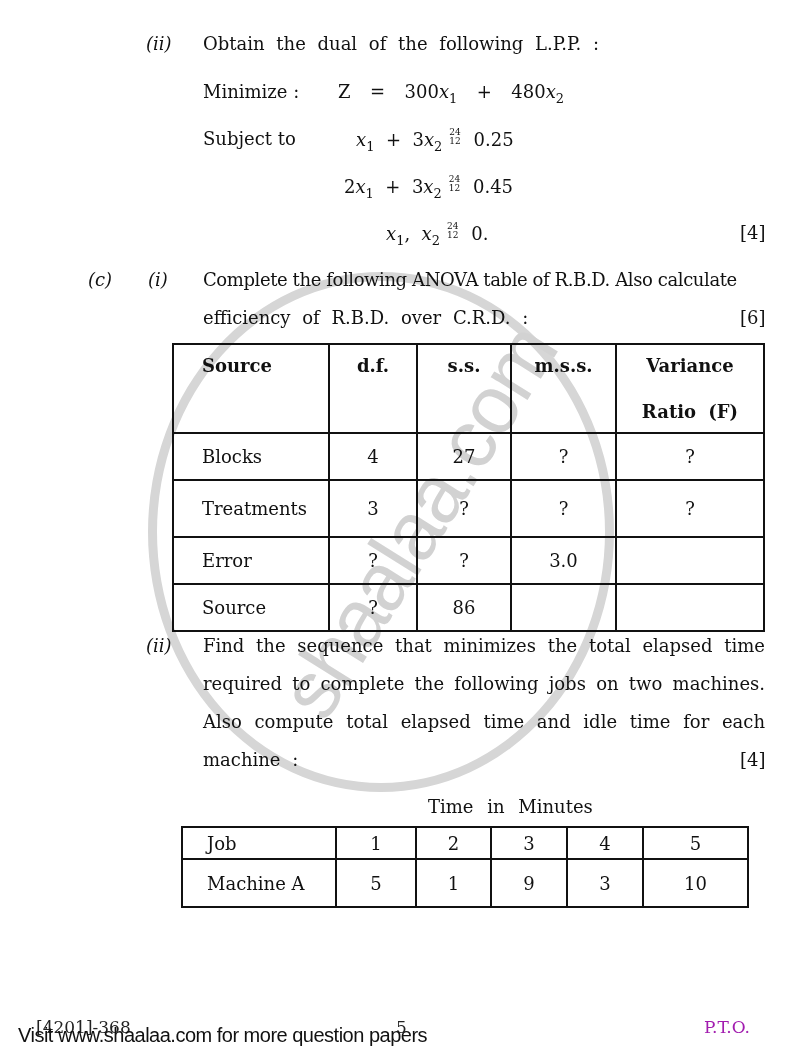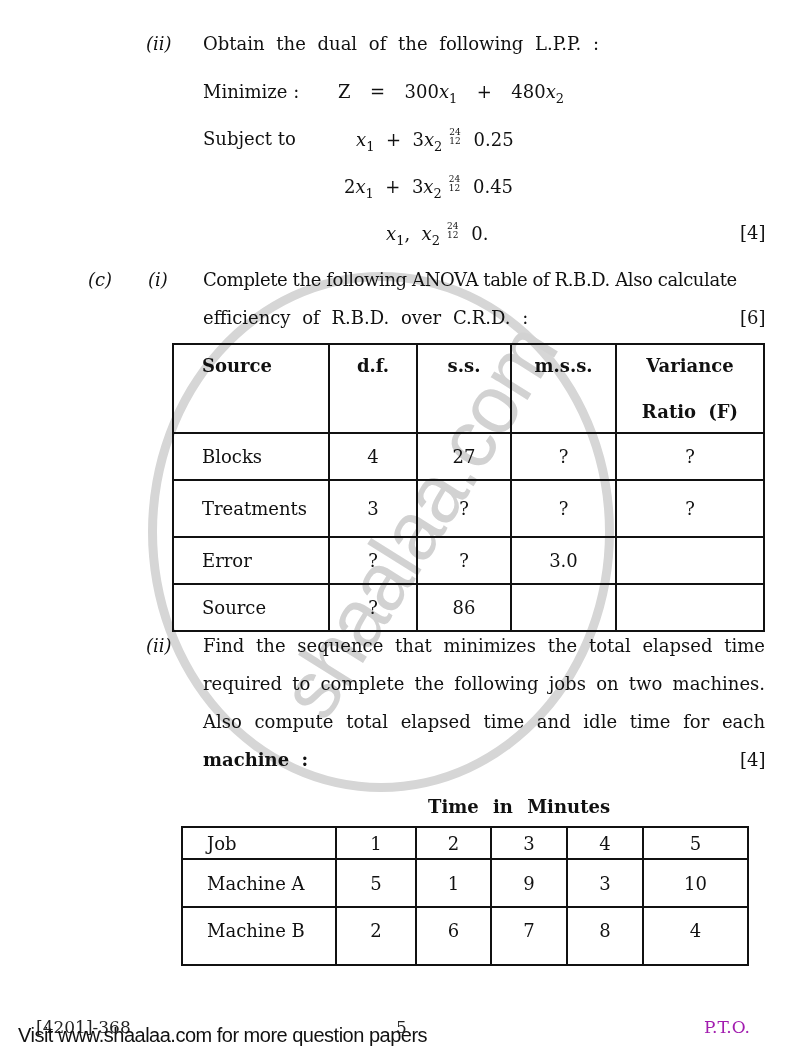--- a/index.html
+++ b/index.html
@@ -131,50 +131,42 @@
     <td class="ctr"></td>
     <td class="ctr"></td>
   </tr>
 </tbody>
   </table>
 
 <div class="abs txt it z" style="left:146px; top:635px;">(ii)</div>
 <div class="abs txt z" style="left:203px; top:635px; width:562px; text-align:justify; text-align-last:justify; white-space:normal;">Find the sequence that minimizes the total elapsed time</div>
 <div class="abs txt z" style="left:203px; top:673px; width:562px; text-align:justify; text-align-last:justify; white-space:normal;">required to complete the following jobs on two machines.</div>
 <div class="abs txt z" style="left:203px; top:711px; width:562px; text-align:justify; text-align-last:justify; white-space:normal;">Also compute total elapsed time and idle time for each</div>
-<div class="abs txt z" style="left:203px; top:749px; word-spacing:6px;font-weight:bold;">machine :</div>
+<div class="abs txt z" style="left:203px; top:749px; word-spacing:6px;">machine :</div>
 <div class="abs txt marks z" style="left:740px; top:749px;">[4]</div>
 
-<div class="abs txt z" style="left:428px; top:796px; font-weight:bold; word-spacing:8px;">Time in Minutes</div>
+<div class="abs txt z" style="left:428px; top:796px; font-weight:normal; word-spacing:8px;">Time in Minutes</div>
 
 <table class="jobs" style="left:181px; top:826px; width:568px;">
   <tbody>
       <tr style="height:32px;margin-left:48px;">
     <td class="left" style="width:128px; padding-left:24px !important;">Job</td>
     <td class="ctr" style="width:78px;">1</td>
     <td class="ctr" style="width:73px;">2</td>
     <td class="ctr" style="width:74px;">3</td>
     <td class="ctr" style="width:74px;">4</td>
     <td class="ctr">5</td>
   </tr>
   <tr style="height:48px;">
     <td class="left" style="padding-left:24px !important;">Machine A</td>
     <td class="ctr">5</td>
     <td class="ctr">1</td>
     <td class="ctr">9</td>
     <td class="ctr">3</td>
     <td class="ctr">10</td>
   </tr>
-  <tr style="height:58px;">
-    <td class="left" style="padding-left:24px !important; vertical-align:top; padding-top:12px;">Machine B</td>
-    <td class="ctr" style="vertical-align:top; padding-top:12px;">2</td>
-    <td class="ctr" style="vertical-align:top; padding-top:12px;">6</td>
-    <td class="ctr" style="vertical-align:top; padding-top:12px;">7</td>
-    <td class="ctr" style="vertical-align:top; padding-top:12px;">8</td>
-    <td class="ctr" style="vertical-align:top; padding-top:12px;">4</td>
-  </tr>
 </tbody>
   </table>
 
 <div class="abs footer-serif z" style="left:36px; top:1017px; color:#222;">[4201]-368</div>
 <div class="abs footer-serif z" style="left:396px; top:1017px; color:#222;">5</div>
 <div class="abs footer-serif z" style="left:704px; top:1017px; color:#a21caf;">P.T.O.</div>
 <div class="abs footer z" style="left:18px; top:1024px; color:#111; letter-spacing:-0.5px;">Visit www.shaalaa.com for more question papers</div>
 
 </body></html>

